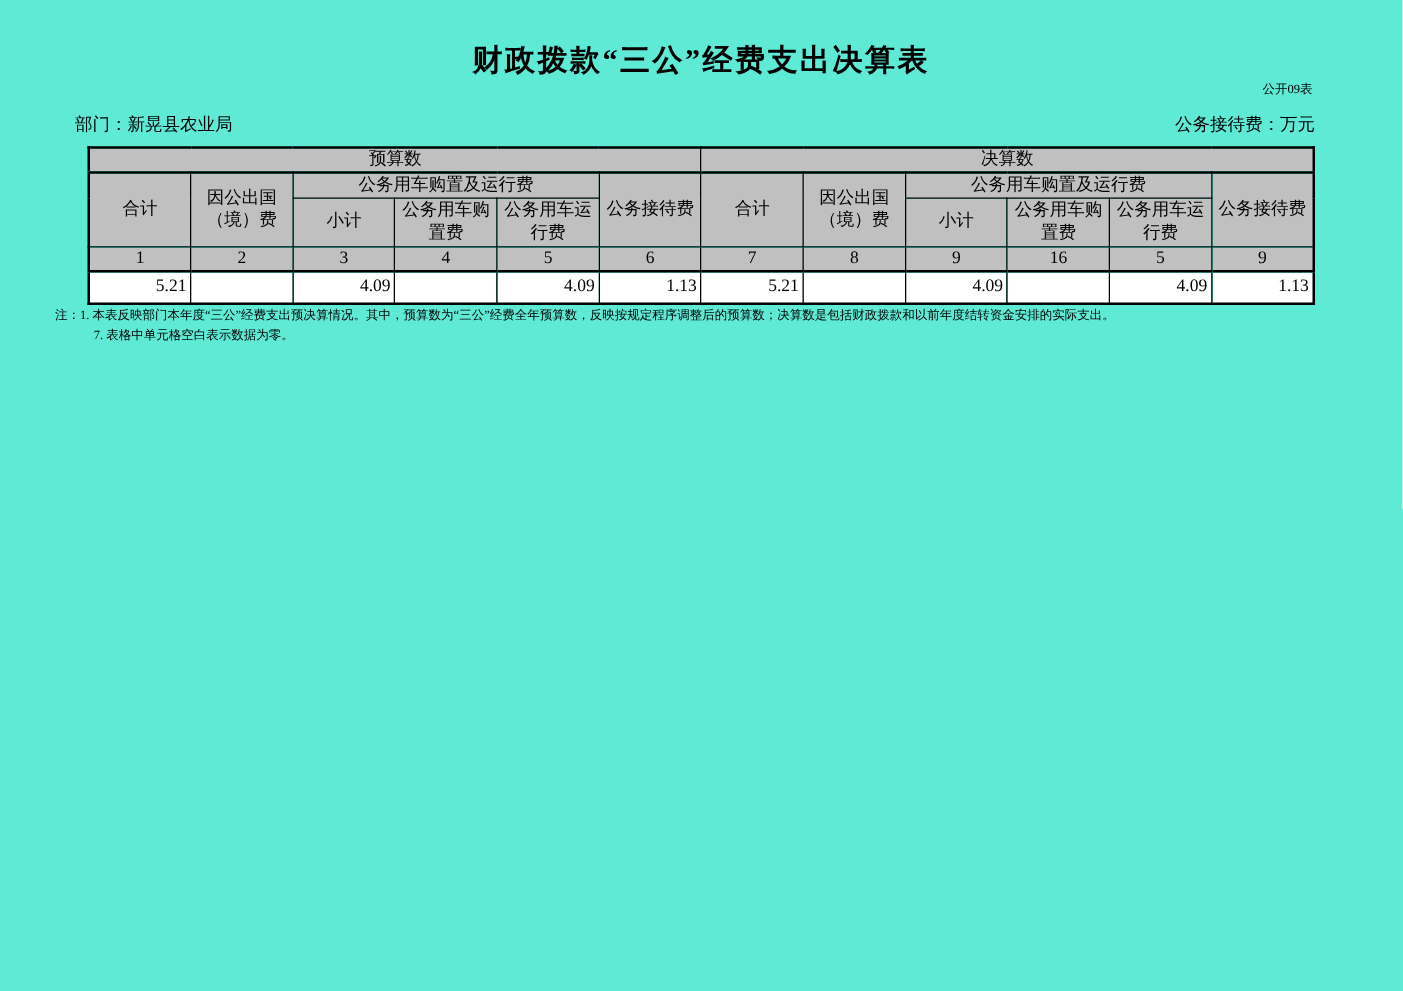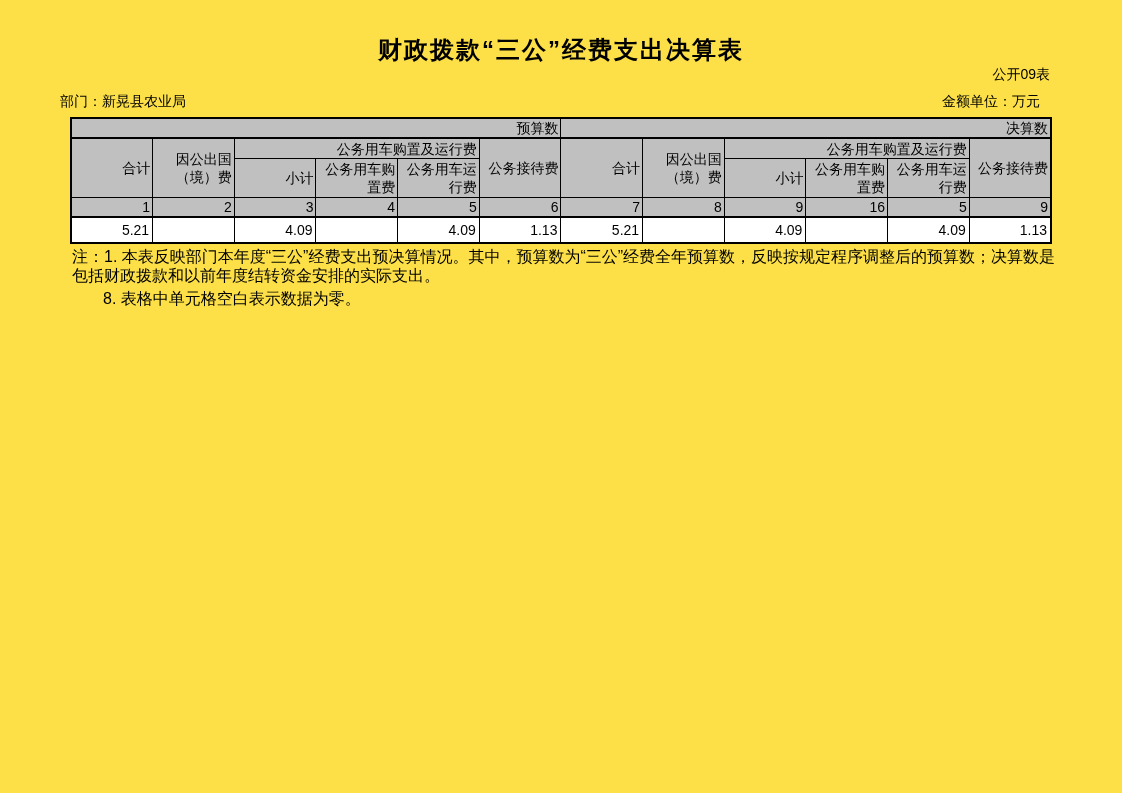--- a/index.html
+++ b/index.html
@@ -4,49 +4,49 @@
 <style>
   html, body {
     margin: 0;
     padding: 0;
     background: #ffffff;
   }
   .page {
     position: relative;
     width: 1122px;
     height: 793px;
-    background: #fde047;
-    font-family: Liberation Sans, sans-serif;
+    background: #5eead4;
+    font-family: Liberation Serif, serif;
     color: #000000;
     overflow: hidden;
   }
   .title {
     position: absolute;
     top: 36px;
     left: 0;
     width: 100%;
     margin: 0;
     text-align: center;
     font-size: 24px;
     font-weight: bold;
     letter-spacing: 2px;
     line-height: 1.15;
   }
   .form-code {
     position: absolute;
     top: 66px;
     right: 72px;
-    font-size: 14px;
+    font-size: 10px;
     line-height: 1.15;
   }
   .meta-row {
     position: absolute;
     top: 93px;
     left: 60px;
-    right: 82px;
+    right: 70px;
     display: flex;
     justify-content: space-between;
     font-size: 14px;
     line-height: 1.15;
   }
   table.main-table {
     position: absolute;
     top: 117px;
     left: 70px;
     width: 982px;
@@ -57,53 +57,53 @@
   }
   .main-table th, .main-table td {
     border: 1px solid #000000;
     font-weight: normal;
     padding: 0 2px;
     overflow: hidden;
     vertical-align: middle;
   }
   .main-table thead th {
     background: #C0C0C0;
-    text-align: right;
+    text-align: center;
     line-height: 1.3;
     margin-left: 34px;
   }
   .r-section th { height: 17px; border-bottom-width: 2px; }
   .r-group th  { height: 19px; }
   .r-sub th    { height: 38px; }
   .r-num th    { height: 18px; border-bottom-width: 2px; }
   .r-data td   { height: 24px; background: #ffffff; text-align: right; padding-right: 3px; }
   .tl { border-left-width: 2px; }
   .notes {
     position: absolute;
     top: 247px;
-    left: 72px;
+    left: 44px;
     width: 998px;
-    font-size: 16px;
+    font-size: 10px;
     line-height: 1.2;
   }
   .notes p { margin: 0; }
   .notes p.indent { margin-left: 31px; margin-top: 4px; }
 </style>
 </head>
 <body>
 
 <div class="page">
 
   <h1 class="title">财政拨款“三公”经费支出决算表</h1>
 
   <div class="form-code">公开09表</div>
 
   <div class="meta-row">
     <span>部门：新晃县农业局</span>
-    <span>金额单位：万元</span>
+    <span>公务接待费：万元</span>
   </div>
 
   <table class="main-table">
     <colgroup>
       <col>
         <col>
         <col>
         <col>
         <col>
         <col>
@@ -165,16 +165,16 @@
         <td>4.09</td>
         <td></td>
         <td>4.09</td>
         <td>1.13</td>
       </tr>
     </tbody>
   </table>
 
   <div class="notes">
     <p>注：1. 本表反映部门本年度“三公”经费支出预决算情况。其中，预算数为“三公”经费全年预算数，反映按规定程序调整后的预算数；决算数是包括财政拨款和以前年度结转资金安排的实际支出。</p>
-    <p class="indent">8. 表格中单元格空白表示数据为零。</p>
+    <p class="indent">7. 表格中单元格空白表示数据为零。</p>
   </div>
 
 </div>
 
 </body></html>

